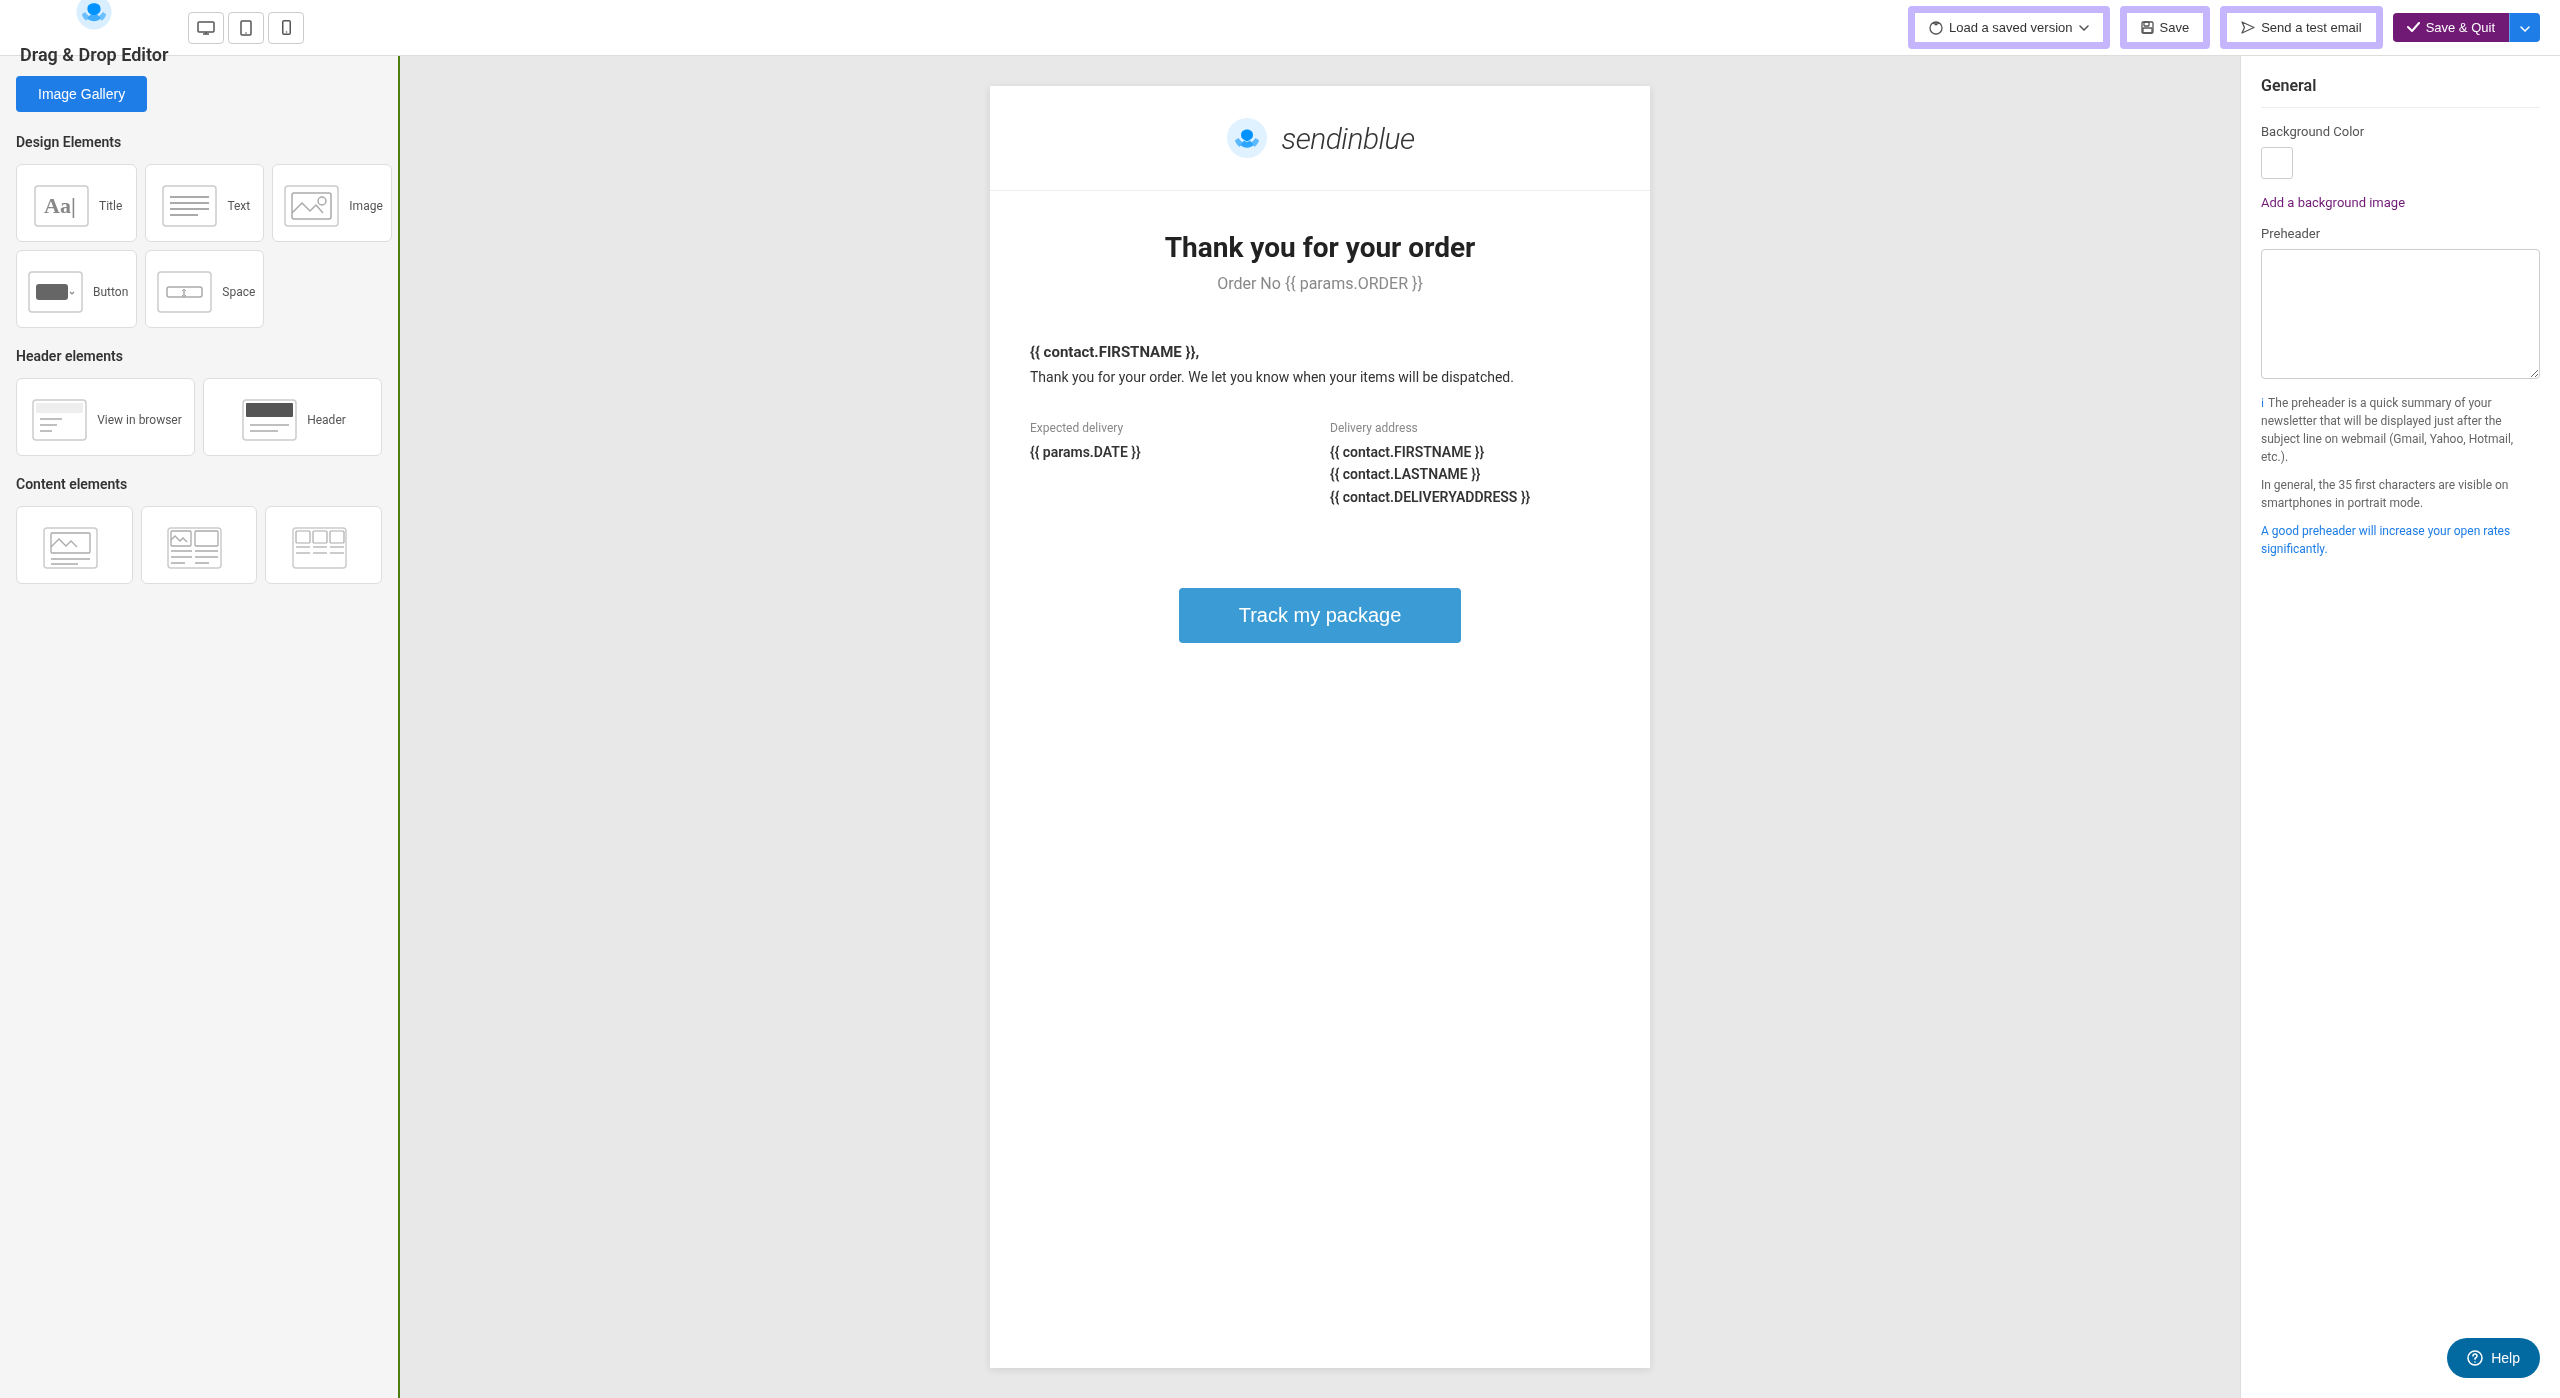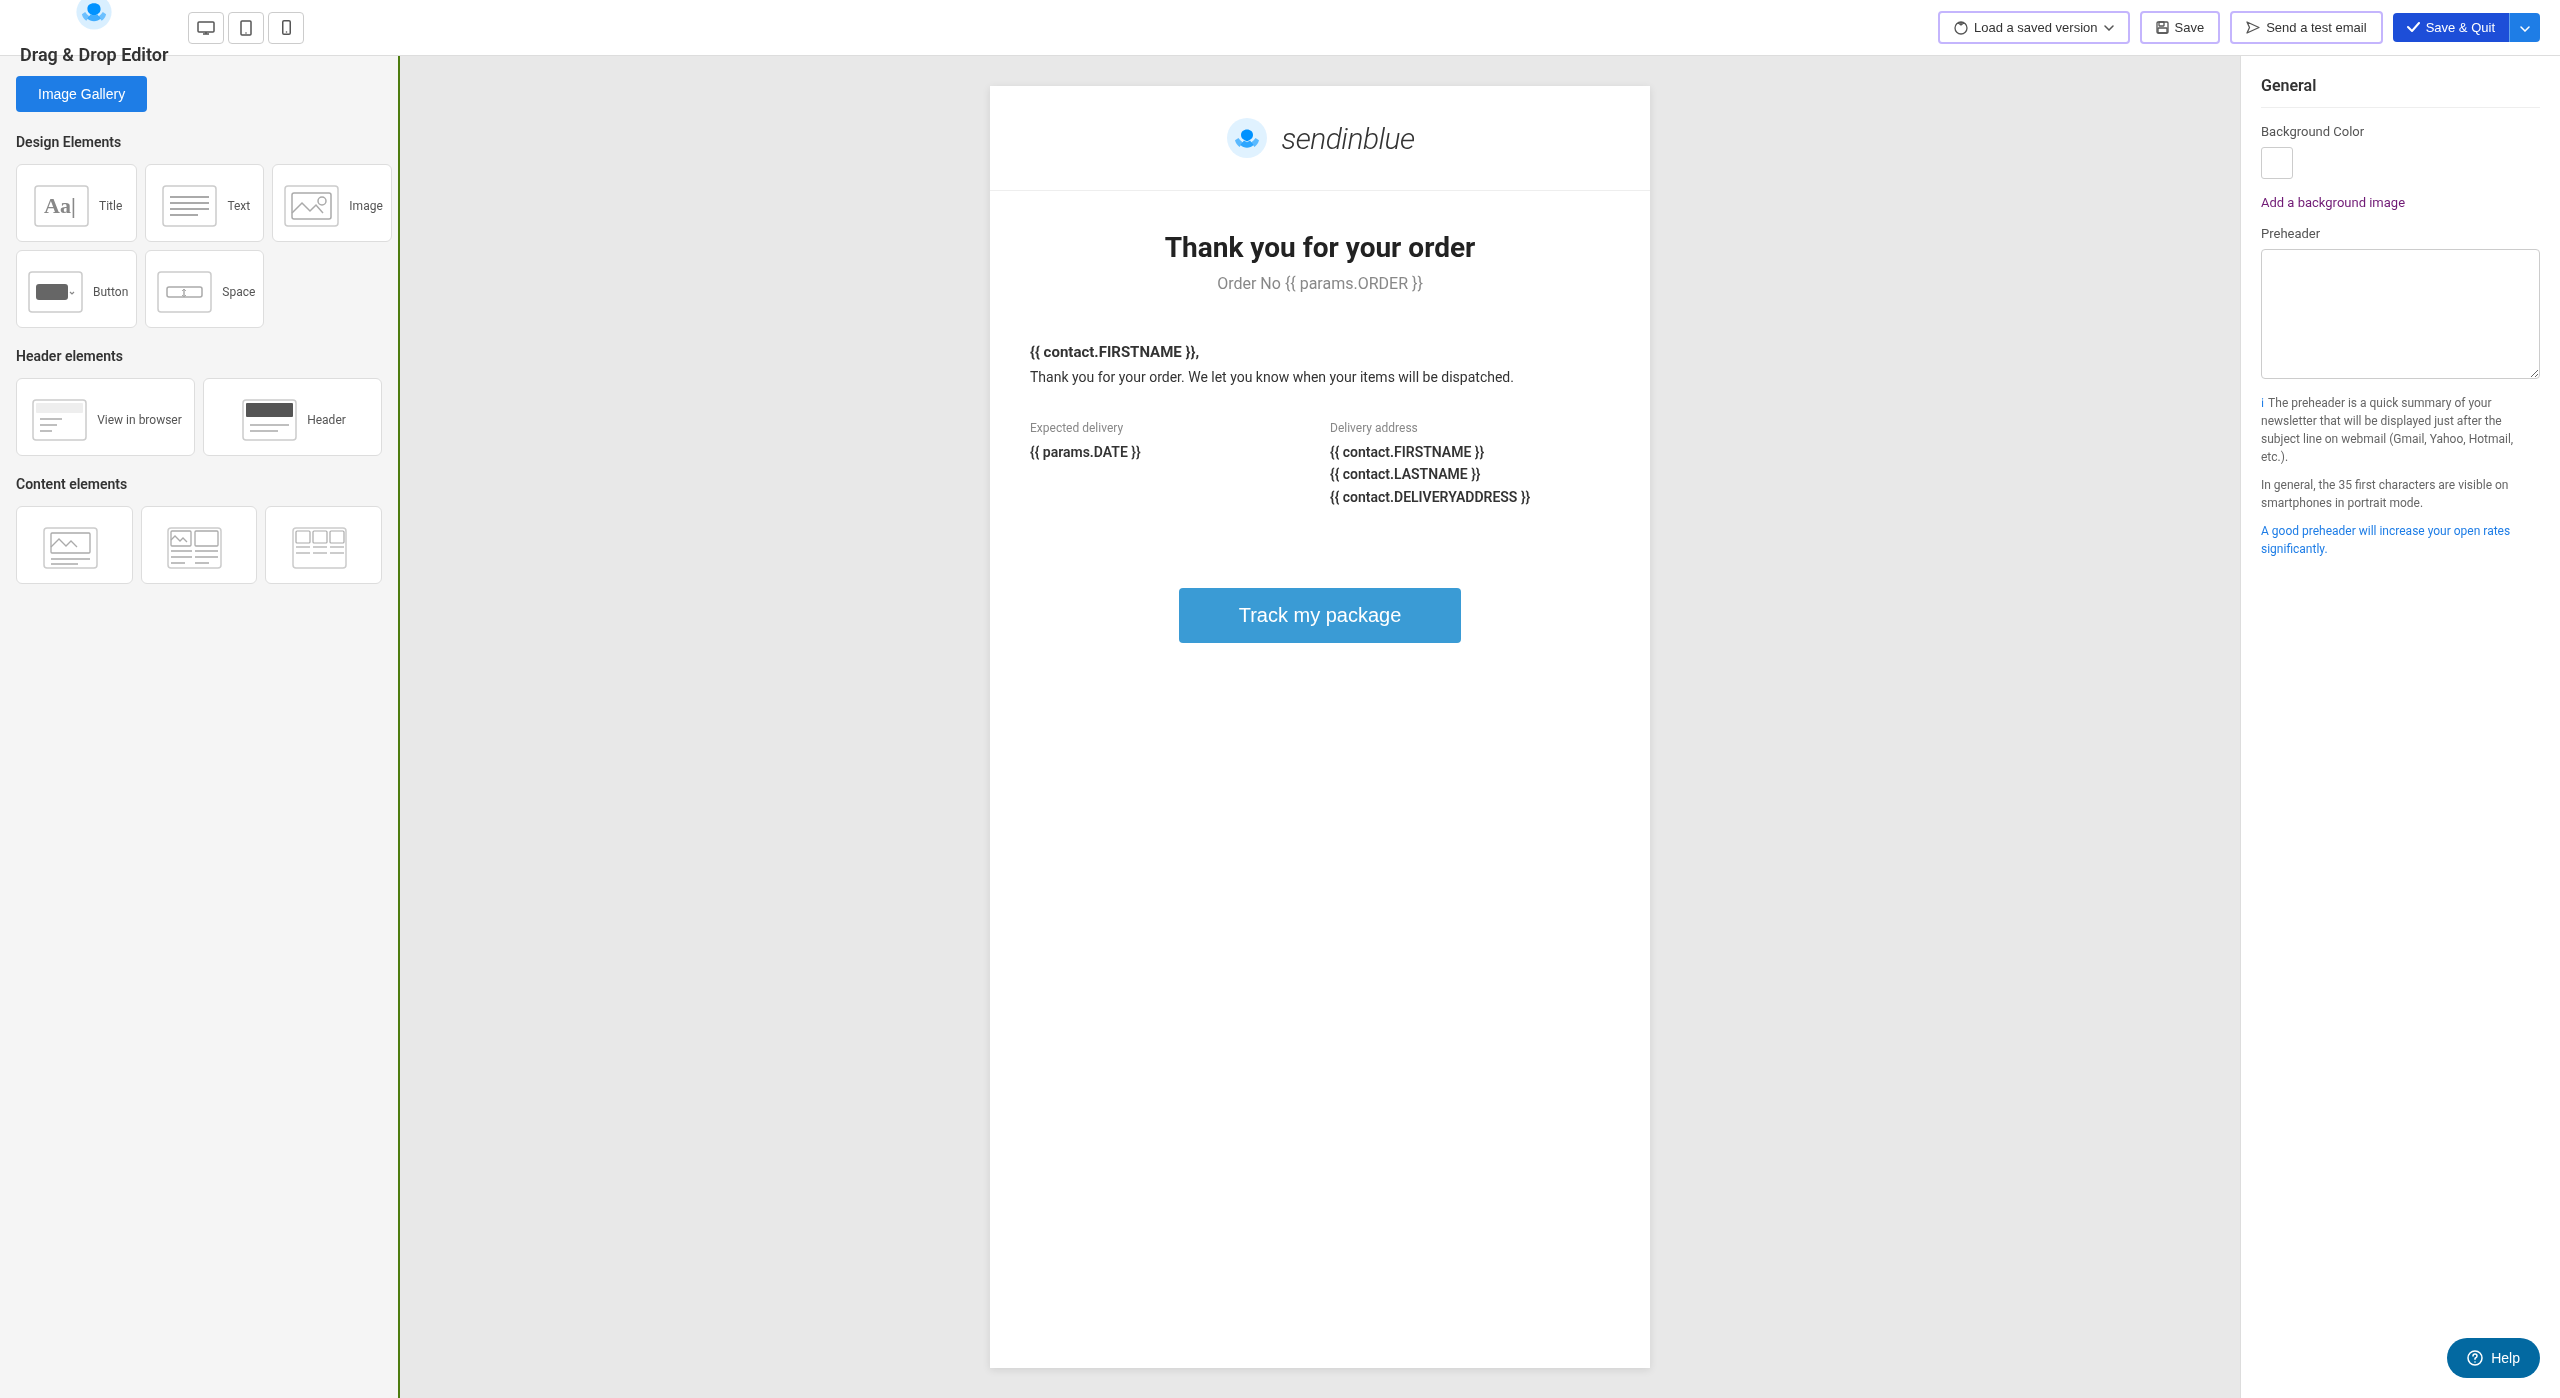--- a/index.html
+++ b/index.html
@@ -15,26 +15,26 @@
     .logo-area { display: flex; align-items: center; gap: 10px; font-size: 18px; font-weight: 600; color: #333; flex-direction: column; }
     .device-buttons { display: flex; gap: 4px; }
     .device-btn {
       width: 36px; height: 32px; border: 1px solid #ccc; background: #fff;
       border-radius: 4px; cursor: pointer; display: flex; align-items: center; justify-content: center;
       color: #555;
     }
     .top-bar-right { display: flex; align-items: center; gap: 10px; }
     .btn-outline {
       display: flex; align-items: center; gap: 6px;
-      border: 2px solid #c4b5fd; background: #fff; border-radius: 4px;
+      border: 7px solid #c4b5fd; background: #fff; border-radius: 4px;
       padding: 7px 14px; cursor: pointer; font-size: 13px; color: #333;
     }
     .btn-primary {
       display: flex; align-items: center; gap: 6px;
-      background: #1d4ed8; color: #fff; border: none; border-radius: 4px;
+      background: #701a75; color: #fff; border: none; border-radius: 4px;
       padding: 7px 14px; cursor: pointer; font-size: 13px; font-weight: 500;
     }
     .btn-save-quit { border-radius: 4px 0 0 4px; }
     .btn-save-quit-arrow {
       background: #1e7de6; color: #fff; border: none; border-left: 1px solid rgba(255,255,255,0.3);
       border-radius: 0 4px 4px 0; padding: 7px 10px; cursor: pointer;
     }
 
     
     .main-layout {

